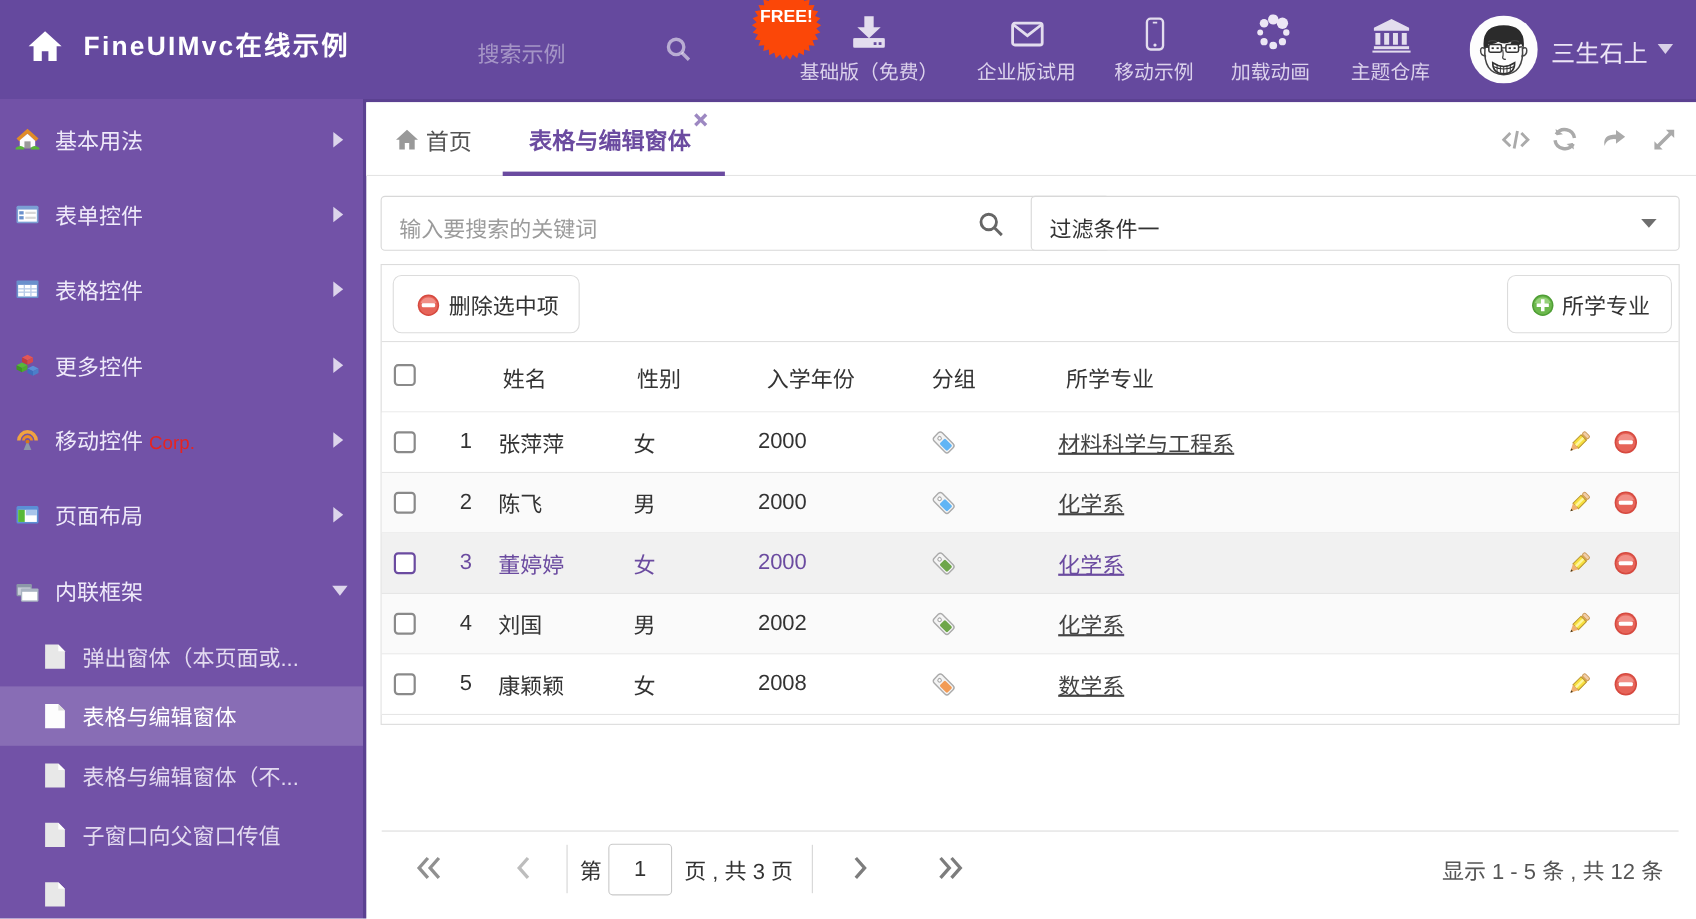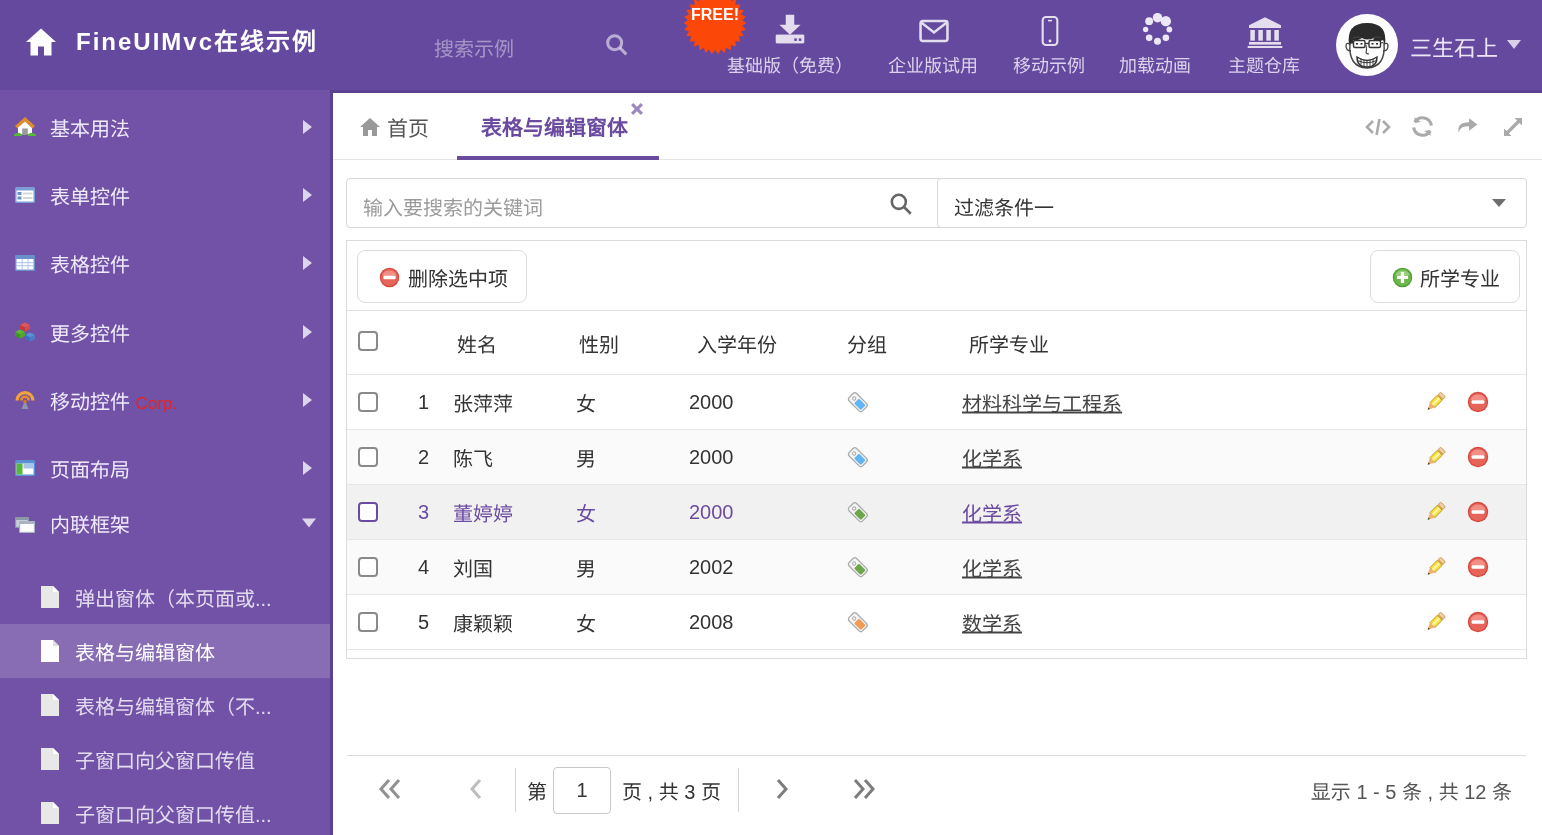--- a/index.html
+++ b/index.html
@@ -215,21 +215,21 @@
   <div class="mi" style="top:344px;">
     <svg class="ic" viewBox="0 0 22 22">
         <rect x="1" y="3" width="20" height="16" rx="1.5" fill="#5b8fd6"></rect>
         <rect x="2.5" y="6.5" width="17" height="11" fill="#fff"></rect>
         <rect x="2.5" y="6.5" width="6" height="11" fill="#58b837"></rect>
         <rect x="9.5" y="6.5" width="10" height="5" fill="#a8c4ea"></rect>
       </svg>
     <div class="t">页面布局</div>
       <div class="ar"></div>
   </div>
-  <div class="mi" style="top:399px;padding-left:41px;">
+  <div class="mi" style="top:413px;padding-left:41px;">
     <svg class="ic" viewBox="0 0 22 22">
         <rect x="1" y="5" width="14" height="11" rx="1" fill="#8c98a8"></rect>
         <rect x="2.2" y="8" width="11.6" height="6.8" fill="#c9cfd8"></rect>
         <rect x="5" y="9" width="16" height="12" rx="1" fill="#aab4c2"></rect>
         <rect x="6.2" y="12" width="13.6" height="7.8" fill="#fff"></rect>
       </svg>
     <div class="t">内联框架</div>
       <div class="ard"></div>
   </div>
   <div class="smi" style="top:480px;">
@@ -258,21 +258,20 @@
         <path d="M1 1 h12 l6 6 v16 h-18 Z" fill="#e8e8e8"></path>
         <path d="M13 1 l6 6 h-6 Z" fill="#fff"></path>
       </svg>
     <div class="t">子窗口向父窗口传值</div>
   </div>
   <div class="smi" style="top:696px;">
     <svg class="ic" width="20" height="24" viewBox="0 0 20 24">
         <path d="M1 1 h12 l6 6 v16 h-18 Z" fill="#e8e8e8"></path>
         <path d="M13 1 l6 6 h-6 Z" fill="#fff"></path>
       </svg>
-    <div class="t">子窗口向父窗口传值...</div>
   </div>
 </div>
 <div id="main"></div>
 <div id="tabbar">
   <svg class="abs" style="left:25px;top:22px;" width="24" height="24" viewBox="0 0 24 24" fill="#999">
     <path d="M12 3 L2 12 h3 v9 h5 v-6 h4 v6 h5 v-9 h3 Z"></path>
   </svg>
   <div class="abs" style="left:54px;top:19px;font-size:21px;color:#555;">首页</div>
   <div class="abs" style="left:148px;top:18px;font-size:21px;font-weight:bold;color:#6b4ba0;">表格与编辑窗体</div>
   <svg class="abs" style="left:296px;top:8px;" width="16" height="16" viewBox="0 0 16 16">

